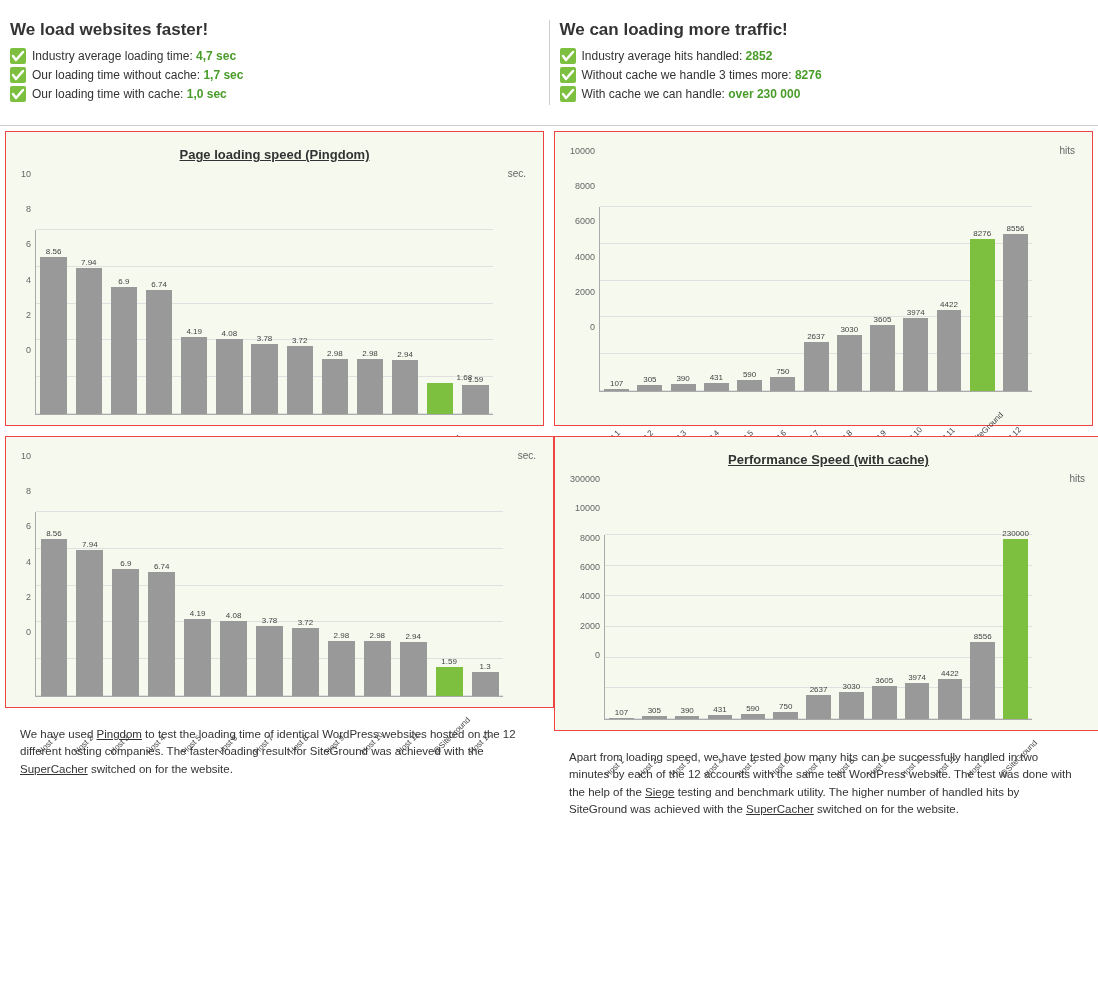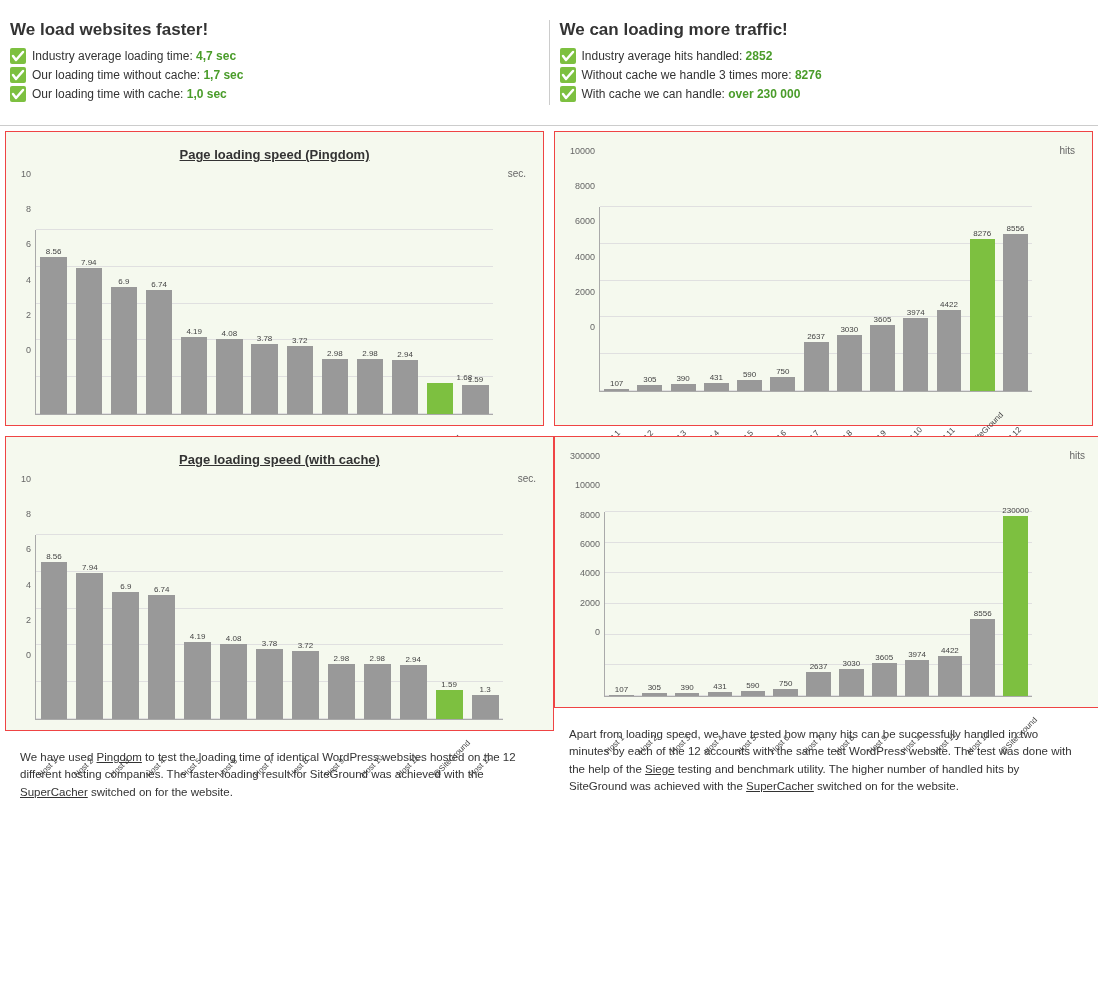--- a/index.html
+++ b/index.html
@@ -330,21 +330,20 @@
               </div>
             </div>
           </div>
       </div>
     </div>
   </div>
 
   <div style="display:flex; width:100%; align-items: flex-start;">
     <div style="width:549px;">
       <div class="chart-panel">
-        <div class="chart-title">Page loading speed (with cache)</div>
         <div style="position:relative;">
           <span style="position:absolute; right:2px; top:-2px; font-size:10px; color:#666;">sec.</span>
           <div id="chart-bl" style="margin-right:35px;">
               <div style="display: flex; align-items: flex-end; height: 245px; position: relative;">
                 <div style="display: flex; flex-direction: column; justify-content: space-between; height: 185px; padding-right: 4px; align-self: flex-start;">
                   <span style="font-size: 9px; color: rgb(102, 102, 102); text-align: right; line-height: 1;">10</span>
                   <span style="font-size: 9px; color: rgb(102, 102, 102); text-align: right; line-height: 1;">8</span>
                   <span style="font-size: 9px; color: rgb(102, 102, 102); text-align: right; line-height: 1;">6</span>
                   <span style="font-size: 9px; color: rgb(102, 102, 102); text-align: right; line-height: 1;">4</span>
                   <span style="font-size: 9px; color: rgb(102, 102, 102); text-align: right; line-height: 1;">2</span>
@@ -428,20 +427,21 @@
         </div>
       </div>
       <div style="padding: 5px 10px;">
         <p class="footnote-text">
           We have used <a href="#" class="underline">Pingdom</a> to test the loading time of identical WordPress websites hosted on the 12 different hosting companies. The faster loading result for SiteGround was achieved with the <a href="#" class="underline">SuperCacher</a> switched on for the website.
         </p>
       </div>
     </div>
     <div style="width:549px;">
       <div class="chart-panel">
+        <div class="chart-title">Performance Speed (with cache)</div>
         <div style="position:relative;">
           <span style="position:absolute; right:2px; top:-2px; font-size:10px; color:#666;">hits</span>
           <div id="chart-br" style="margin-right:55px;">
               <div style="display: flex; align-items: flex-end; height: 245px; position: relative;">
                 <div style="display: flex; flex-direction: column; justify-content: space-between; height: 185px; padding-right: 4px; align-self: flex-start;">
                   <span style="font-size: 9px; color: rgb(102, 102, 102); text-align: right; line-height: 1;">300000</span>
                   <span style="font-size: 9px; color: rgb(102, 102, 102); text-align: right; line-height: 1;">10000</span>
                   <span style="font-size: 9px; color: rgb(102, 102, 102); text-align: right; line-height: 1;">8000</span>
                   <span style="font-size: 9px; color: rgb(102, 102, 102); text-align: right; line-height: 1;">6000</span>
                   <span style="font-size: 9px; color: rgb(102, 102, 102); text-align: right; line-height: 1;">4000</span>

